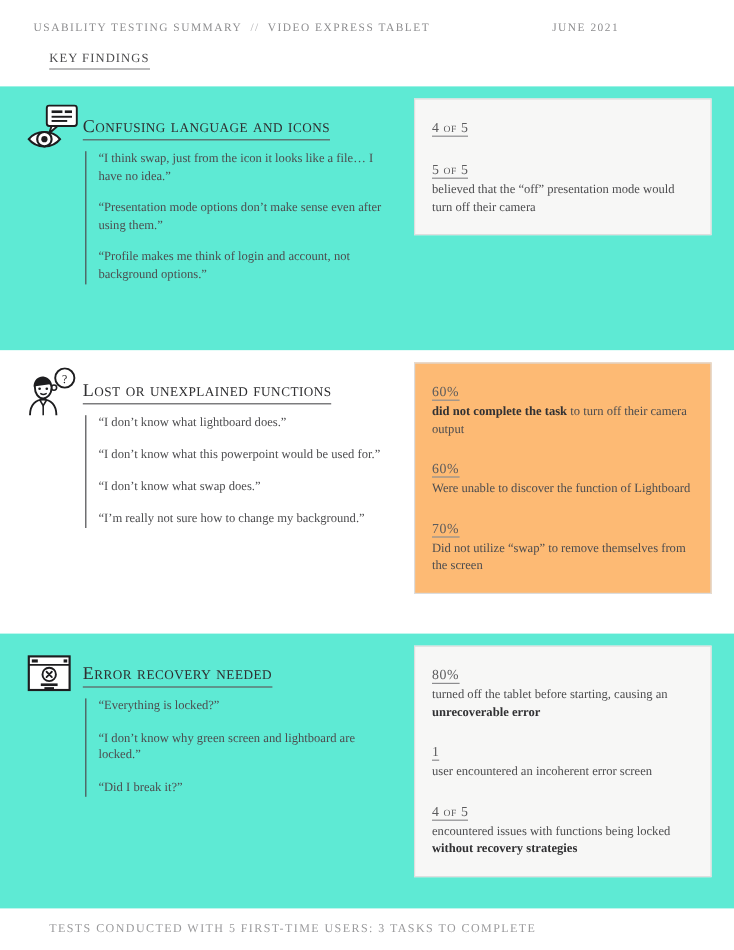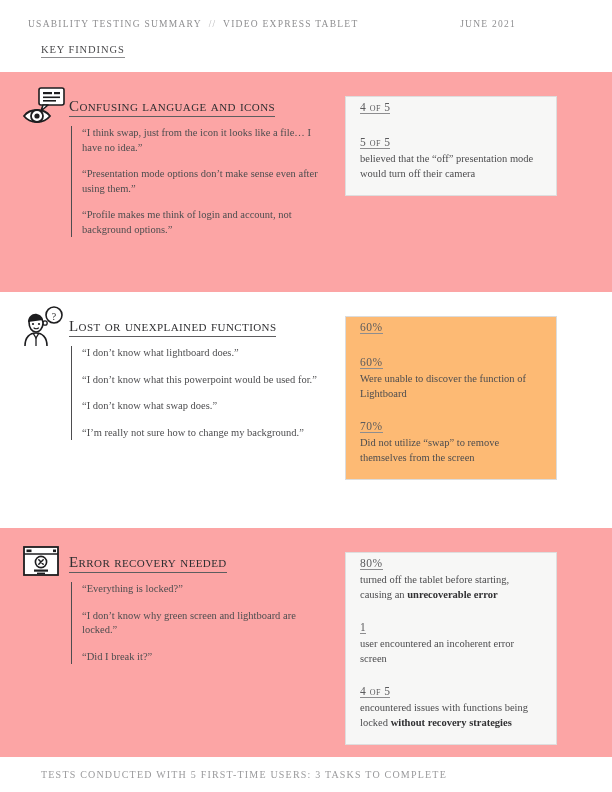--- a/index.html
+++ b/index.html
@@ -33,21 +33,21 @@
   }
   .keyfindings {
     position:absolute; left:41px; top:44px;
     font-size:10.5px; letter-spacing:0.9px; color:#4a4a4c;
     text-transform:uppercase;
     border-bottom:1px solid #8d8d8f; padding-bottom:2px;
   }
 
   
   .section { position:absolute; left:0; width:612px; }
-  .section.shaded { background:#fca5a5; }
+  .section.shaded { background:#5eead4; }
   .section.plain  { background:#ffffff; }
 
   #sec0 { top:72px;  height:220px; }
   #sec1 { top:292px; height:236px; }
   #sec2 { top:528px; height:229px; }
 
   .sec-inner { position:absolute; left:0; top:0; right:0; bottom:0; }
 
   
   .sec-icon {
@@ -72,24 +72,24 @@
     padding-left:10px;
   }
   .quote {
     font-size:10.5px; line-height:14.5px; color:#4d4d4f;
     margin:0 0 12px 0;
   }
   .quote:last-child { margin-bottom:0; }
 
   
   .stats {
-    position:absolute; left:345px; top:24px; width:212px;
+    position:absolute; left:345px; top:10px; width:248px;
     border:1px solid #dedede;
     background:#f7f7f6;
-    padding:0 15px 14px 14px;
+    padding:14px 15px 14px 14px;
     box-sizing:border-box;
   }
   .section.plain .stats { background:#fdba74; border-color:#dcdcdc; }
   .stat { margin-bottom:15px; }
   .stat:last-child { margin-bottom:0; }
   .stat-num {
     display:inline-block;
     font-size:11.5px; color:#5b5b5d;
     font-variant:small-caps; letter-spacing:0.5px;
     border-bottom:1px solid #8d8d8f;
@@ -175,20 +175,21 @@
     <div class="sec-head">Lost or unexplained functions</div>
     <div class="quotes">
       <p class="quote">“I don’t know what lightboard does.”</p>
       <p class="quote">“I don’t know what this powerpoint would be used for.”</p>
       <p class="quote">“I don’t know what swap does.”</p>
       <p class="quote">“I’m really not sure how to change my background.”</p>
     </div>
     <div class="stats">
       <div class="stat">
         <div class="stat-num">60%</div>
+        <div class="stat-txt"><b>did not complete the task</b><span> to turn off their camera output</span></div>
       </div>
       <div class="stat">
         <div class="stat-num">60%</div>
         <div class="stat-txt"><span>Were unable to discover the function of Lightboard</span></div>
       </div>
       <div class="stat">
         <div class="stat-num">70%</div>
         <div class="stat-txt"><span>Did not utilize “swap” to remove themselves from the screen</span></div>
       </div>
     </div>

